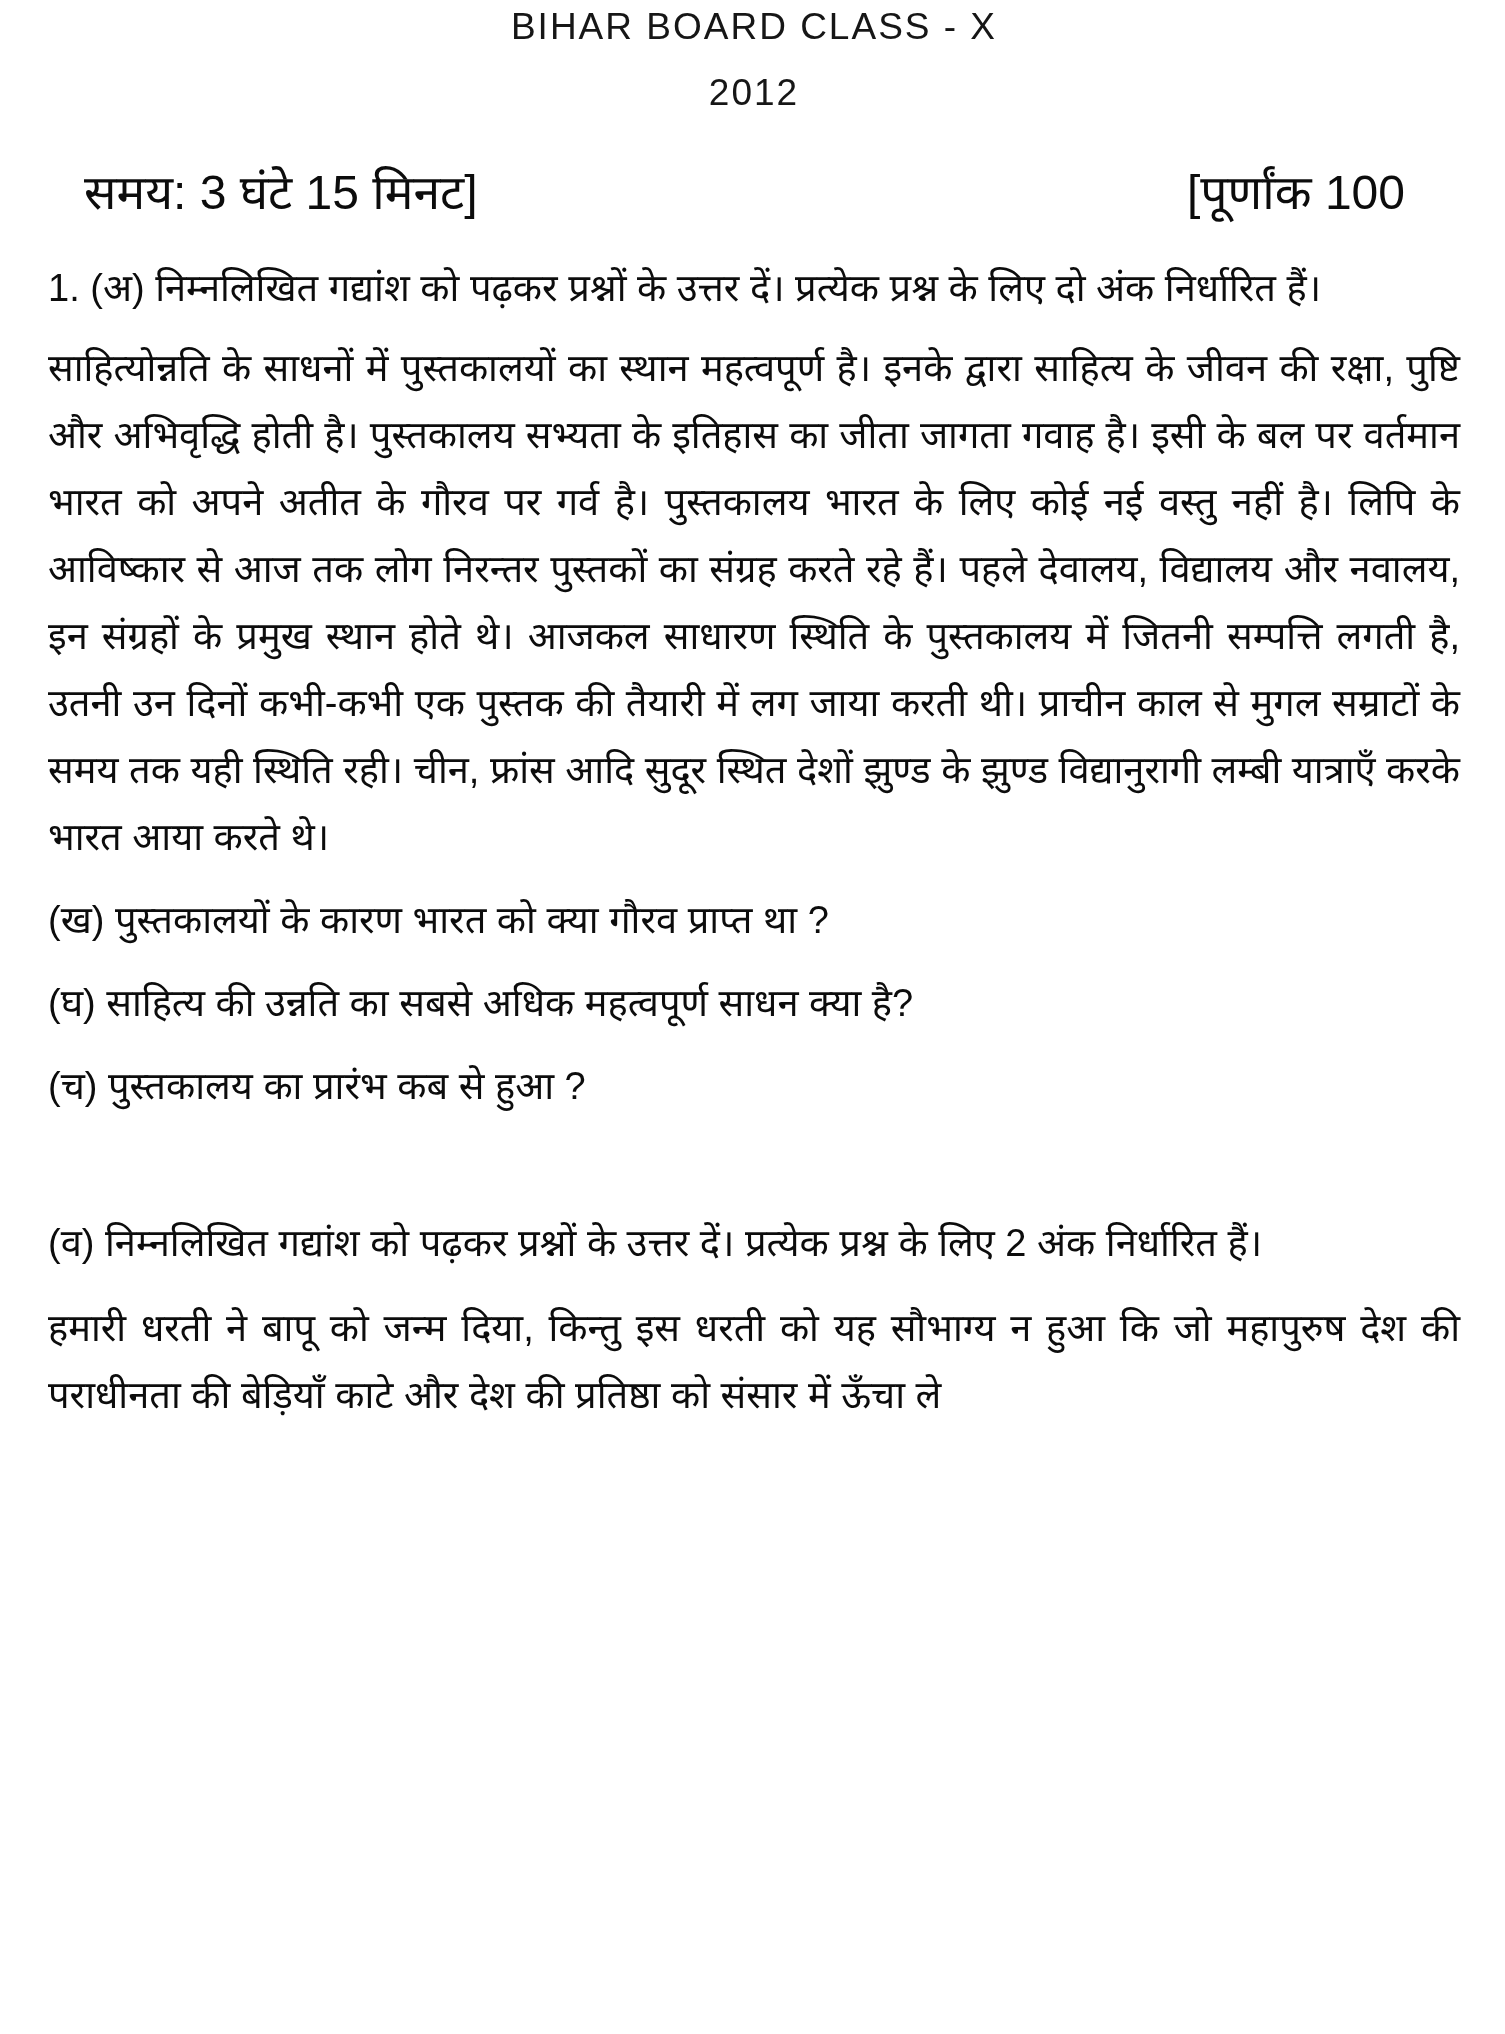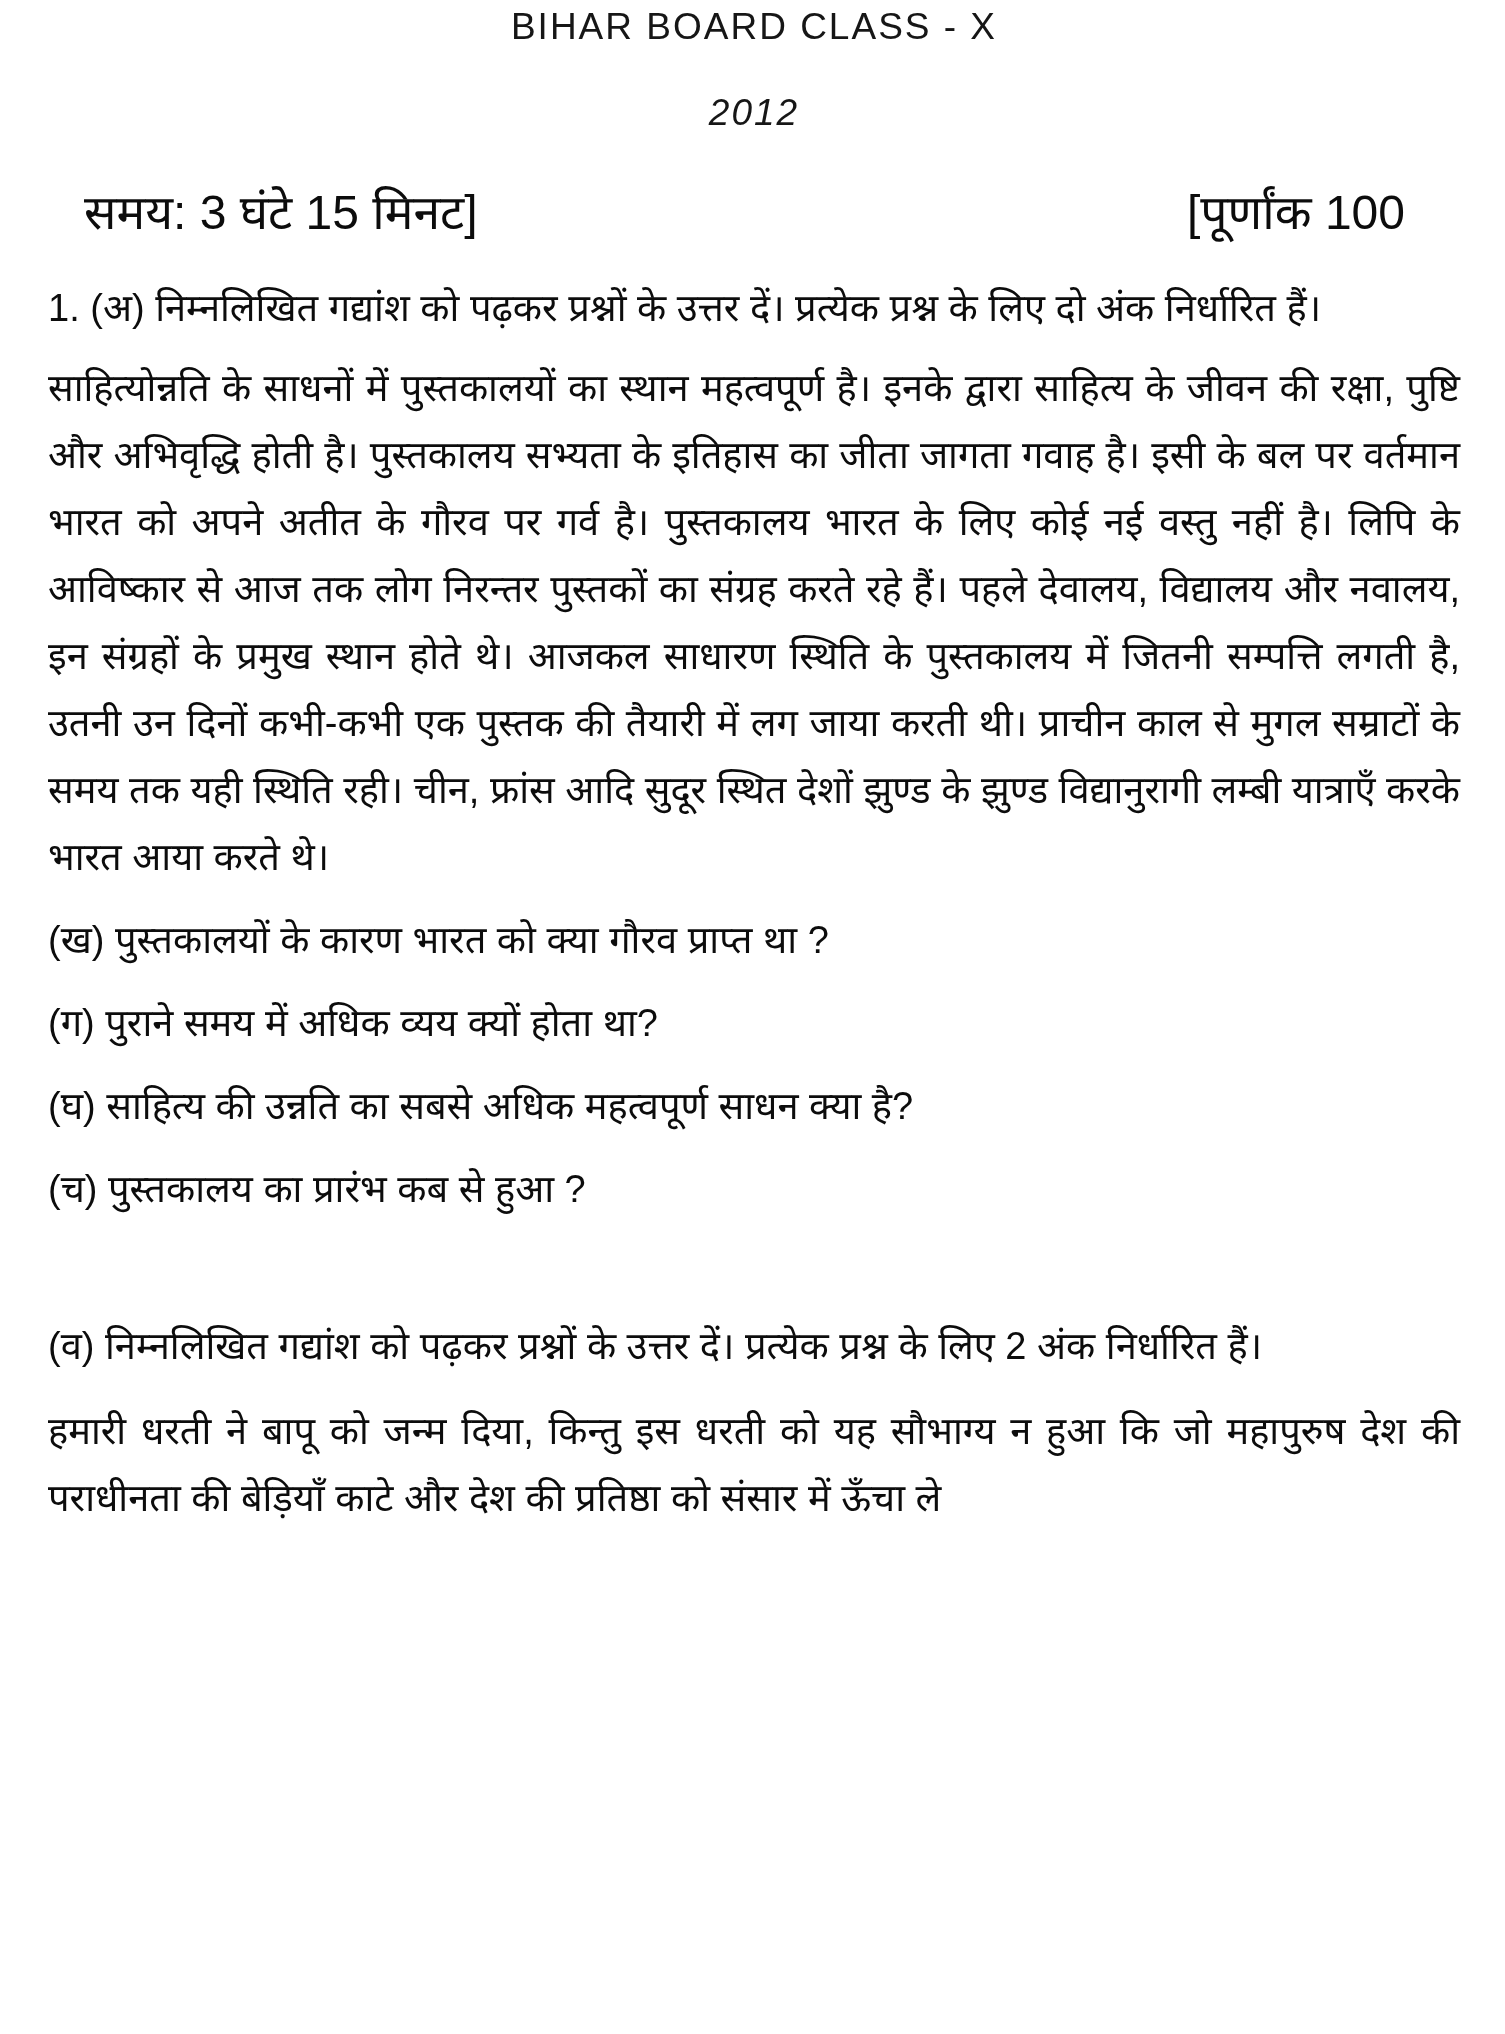--- a/index.html
+++ b/index.html
@@ -20,21 +20,21 @@
   }
   .title {
     text-align: center;
     font-size: 37px;
     font-weight: 400;
     letter-spacing: 2px;
     color: #161616;
     white-space: nowrap;
   }
   .title-board { margin-top: 0; }
-  .title-year  { margin-top: 44px; font-style: italic; }
+  .title-year  { margin-top: 24px; }
   .title-subject { margin-top: 45px; letter-spacing: 1px; }
 
   .meta-row {
     margin-top: 44px;
     display: flex;
     justify-content: space-between;
     align-items: baseline;
     font-size: 48px;
     padding: 0 55px 0 36px;
     color: #0c0c0c;
@@ -75,21 +75,20 @@
     <span class="meta-time">समय: 3 घंटे 15 मिनट]</span>
     <span class="meta-marks">[पूर्णांक 100</span>
   </div>
 
   <p class="bodytext instr-a">1. (अ) निम्नलिखित गद्यांश को पढ़कर प्रश्नों के उत्तर दें। प्रत्येक प्रश्न के लिए दो अंक निर्धारित हैं।</p>
 
   <p class="bodytext passage-a">साहित्योन्नति के साधनों में पुस्तकालयों का स्थान महत्वपूर्ण है। इनके द्वारा साहित्य के जीवन की रक्षा, पुष्टि और अभिवृद्धि होती है। पुस्तकालय सभ्यता के इतिहास का जीता जागता गवाह है। इसी के बल पर वर्तमान भारत को अपने अतीत के गौरव पर गर्व है। पुस्तकालय भारत के लिए कोई नई वस्तु नहीं है। लिपि के आविष्कार से आज तक लोग निरन्तर पुस्तकों का संग्रह करते रहे हैं। पहले देवालय, विद्यालय और नवालय, इन संग्रहों के प्रमुख स्थान होते थे। आजकल साधारण स्थिति के पुस्तकालय में जितनी सम्पत्ति लगती है, उतनी उन दिनों कभी-कभी एक पुस्तक की तैयारी में लग जाया करती थी। प्राचीन काल से मुगल सम्राटों के समय तक यही स्थिति रही। चीन, फ्रांस आदि सुदूर स्थित देशों झुण्ड के झुण्ड विद्यानुरागी लम्बी यात्राएँ करके भारत आया करते थे।</p>
 
   <div class="questions">
     <p class="bodytext question">(ख) पुस्तकालयों के कारण भारत को क्या गौरव प्राप्त था ?</p>
-    <p class="bodytext question">(ग) पुराने समय में अधिक व्यय क्यों होता था?</p>
     <p class="bodytext question">(घ) साहित्य की उन्नति का सबसे अधिक महत्वपूर्ण साधन क्या है?</p>
     <p class="bodytext question">(च) पुस्तकालय का प्रारंभ कब से हुआ ?</p>
   </div>
 
   <p class="bodytext instr-b">(व) निम्नलिखित गद्यांश को पढ़कर प्रश्नों के उत्तर दें। प्रत्येक प्रश्न के लिए 2 अंक निर्धारित हैं।</p>
 
   <p class="bodytext passage-b">हमारी धरती ने बापू को जन्म दिया, किन्तु इस धरती को यह सौभाग्य न हुआ कि जो महापुरुष देश की पराधीनता की बेड़ियाँ काटे और देश की प्रतिष्ठा को संसार में ऊँचा ले</p>
 
 </div>
 

